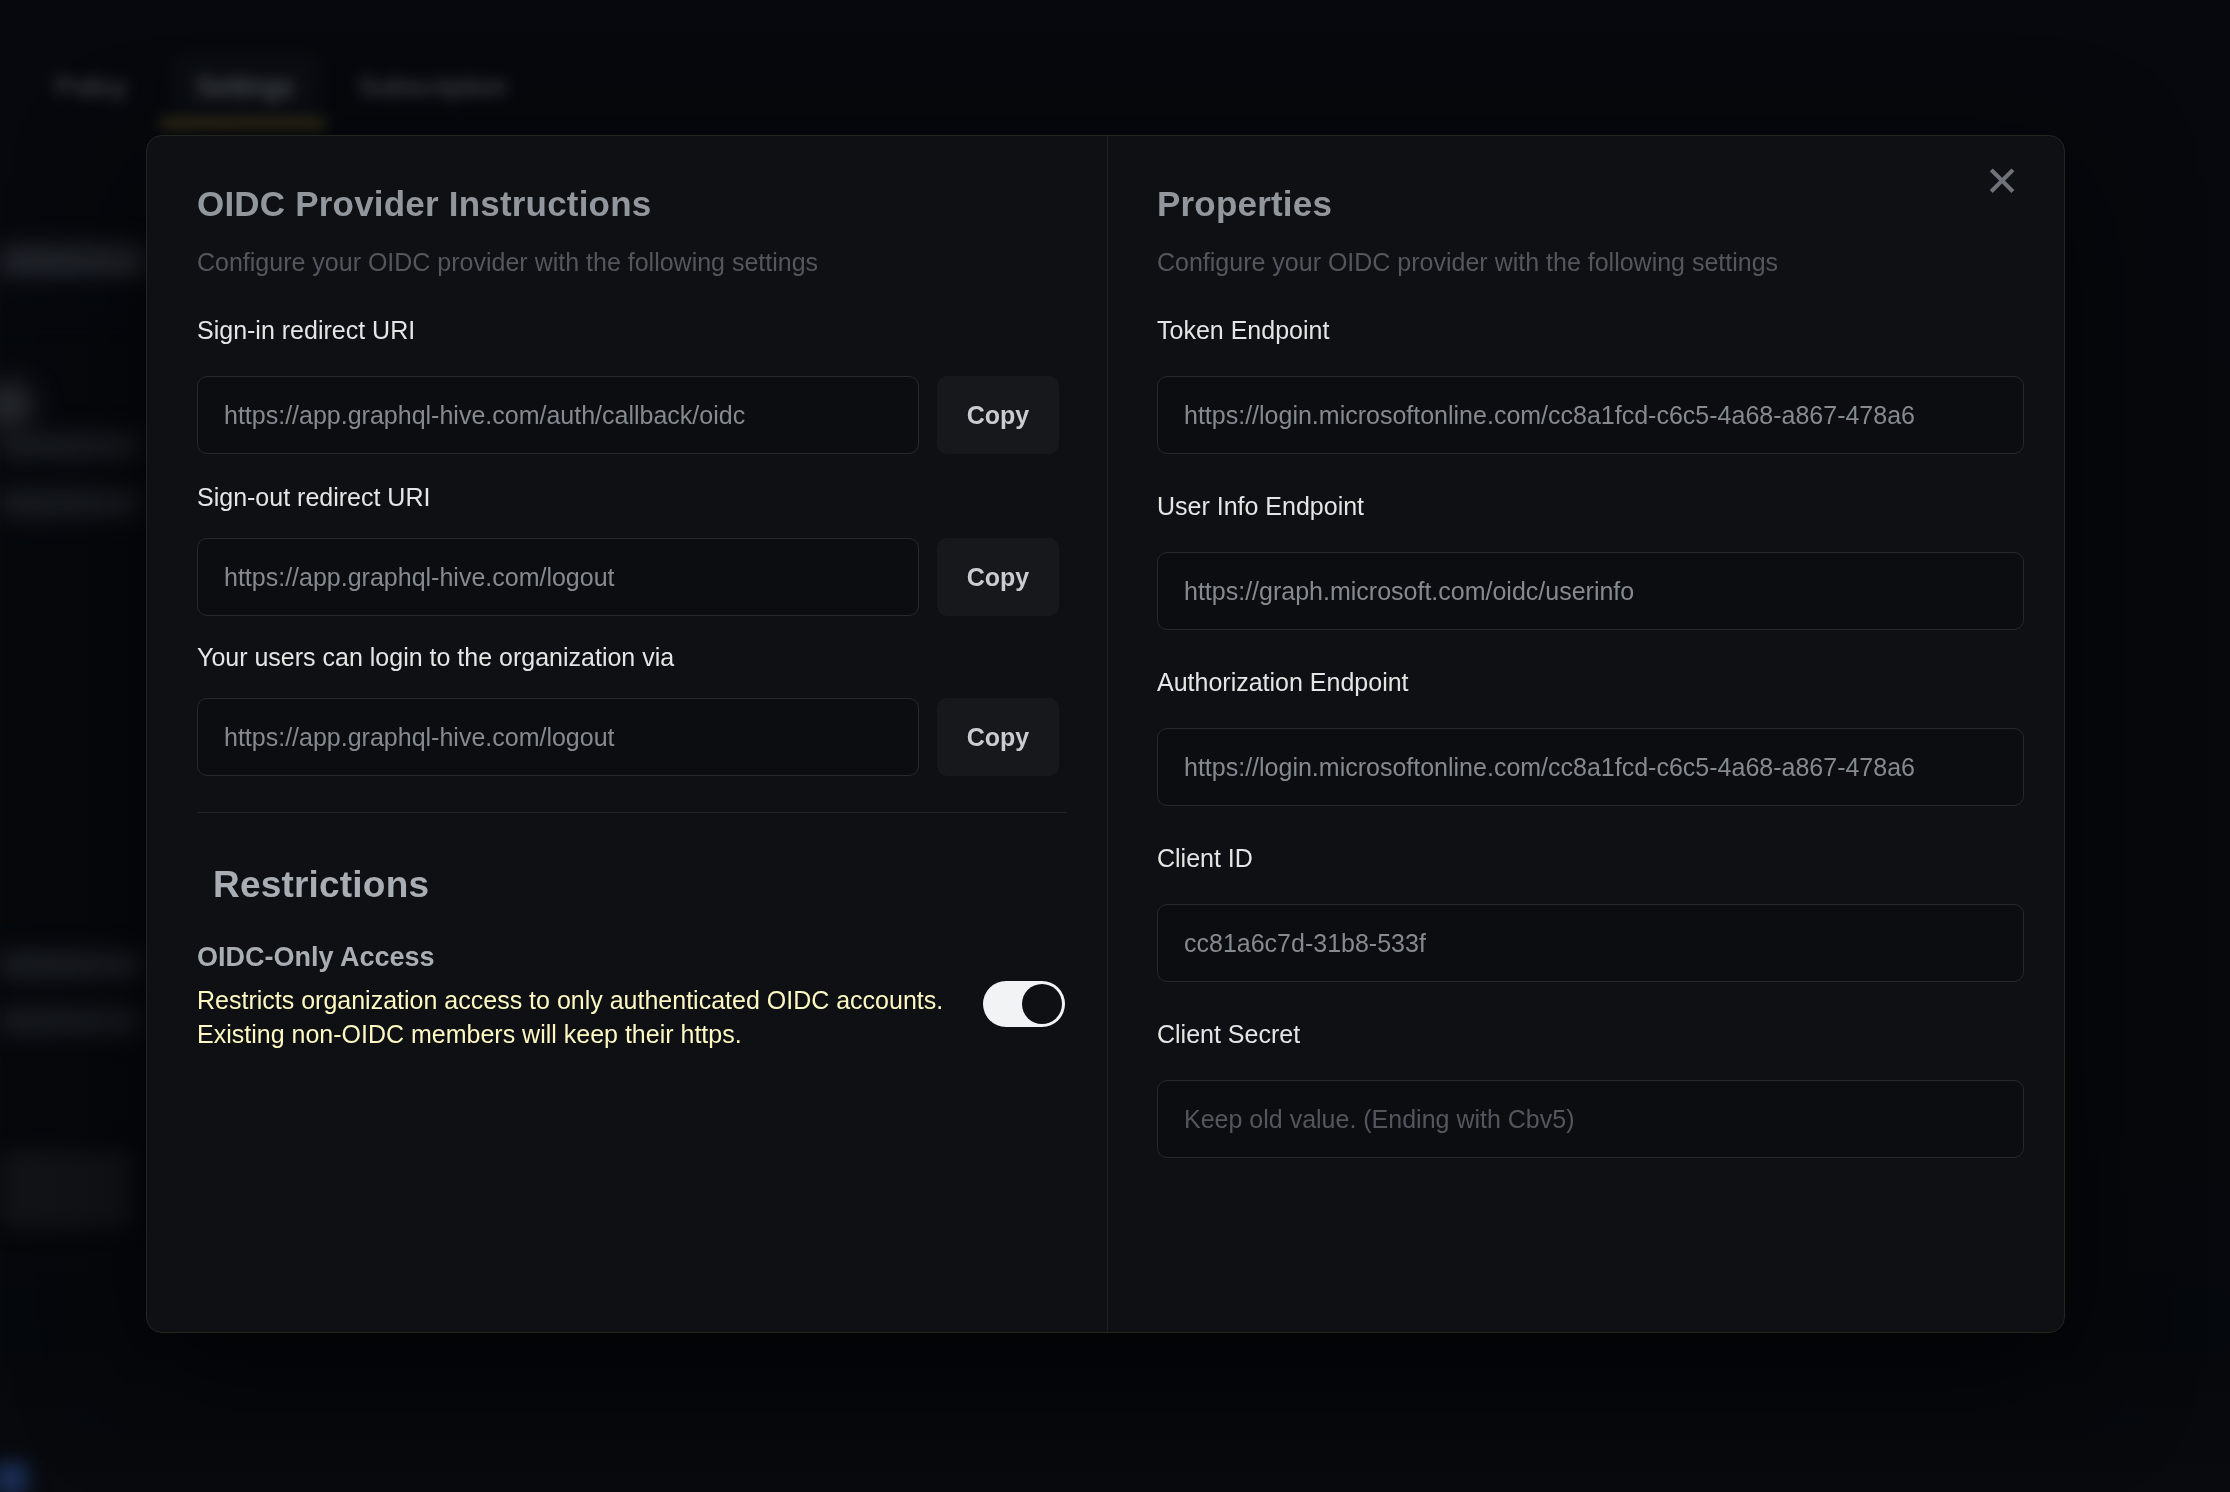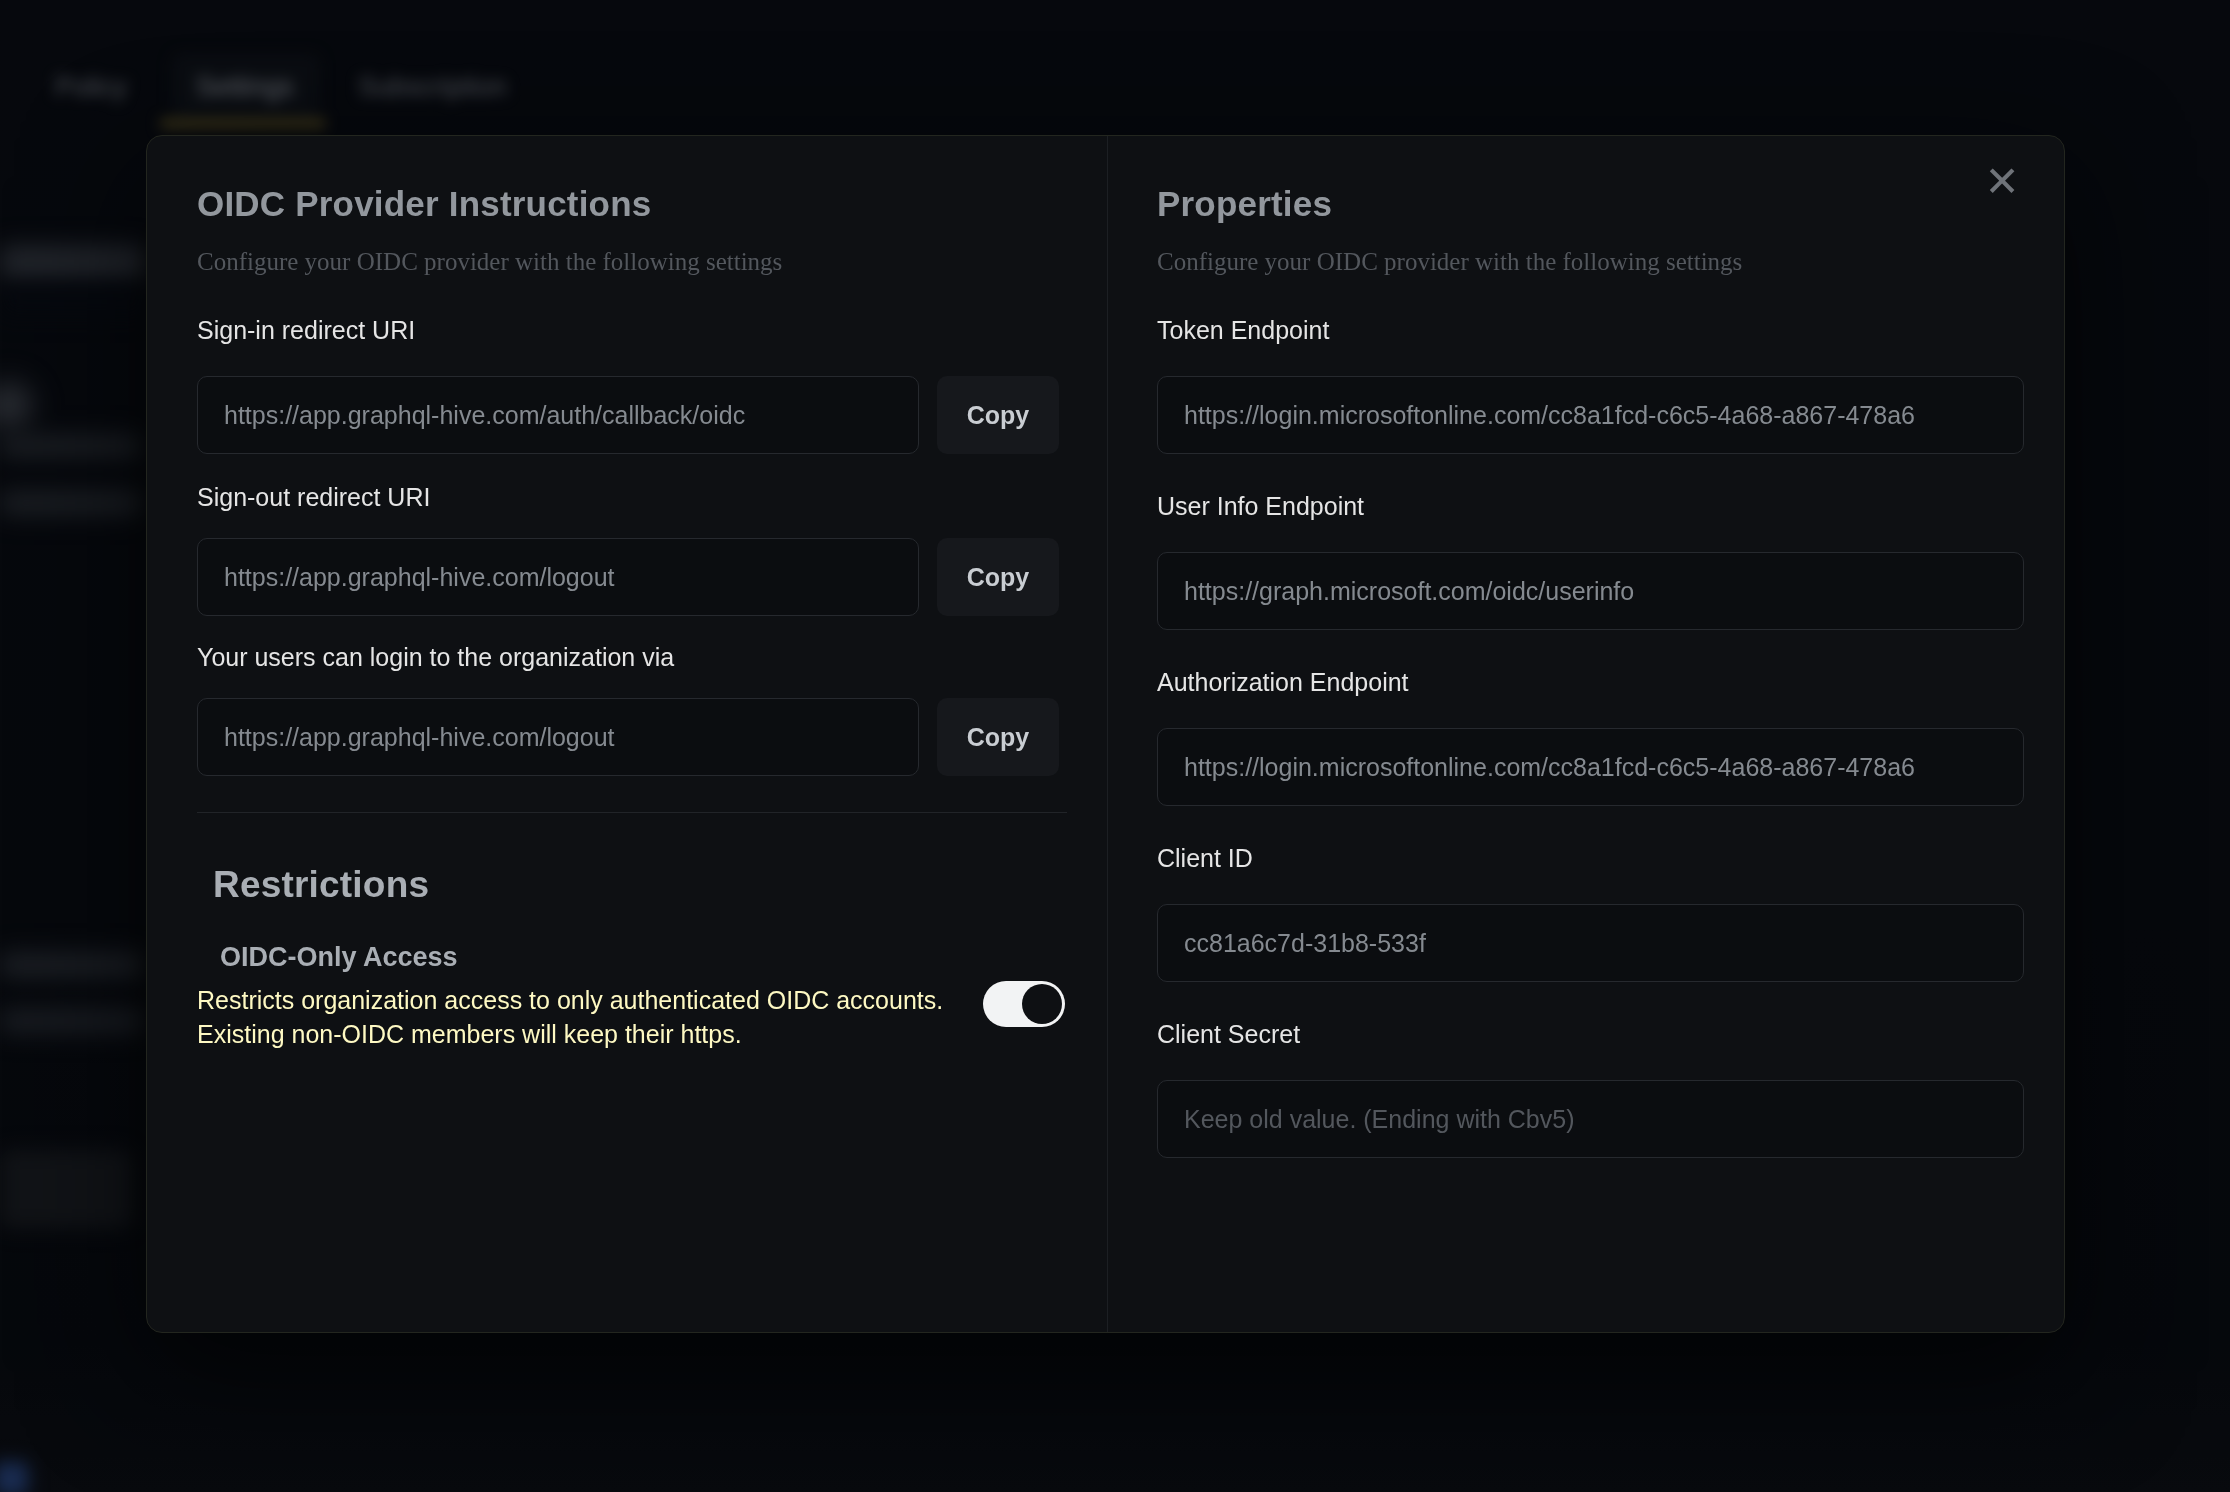--- a/index.html
+++ b/index.html
@@ -30,37 +30,37 @@
     display:flex;align-items:center;justify-content:center;
     color:#6f7379;font-size:42px;line-height:1;cursor:pointer;font-weight:300;
   }
   .col{position:absolute;top:0;bottom:0;}
   .col-left{left:0;width:960px;}
   .col-right{left:960px;width:957px;}
   h1.panel-title{
     position:absolute;margin:0;left:50px;top:48px;
     font-size:35px;font-weight:600;color:#92979d;letter-spacing:.2px;
   }
-  .panel-subtitle{position:absolute;left:50px;top:112px;font-size:25px;color:#53575d;font-family:Liberation Serif, serif;}
+  .panel-subtitle{position:absolute;left:50px;top:112px;font-size:25px;color:#53575d;}
   .field-label{position:absolute;font-size:25px;font-weight:500;color:#e5e5e5;}
   .text-input{
     position:absolute;box-sizing:border-box;height:78px;
     background:#0b0d10;border:1px solid #26292e;border-radius:10px;
     color:#858a90;font-size:25px;font-family:"Liberation Sans","DejaVu Sans",sans-serif;
     padding:0 26px;outline:none;white-space:nowrap;overflow:hidden;
   }
   .text-input::placeholder{color:#53575d;opacity:1;}
   .copy-btn{
     position:absolute;width:122px;height:78px;border:none;border-radius:10px;
     background:#16181c;color:#c9cdd2;font-size:25px;font-weight:600;
     font-family:"Liberation Sans","DejaVu Sans",sans-serif;cursor:pointer;
   }
   .hr{position:absolute;left:50px;width:870px;height:1px;background:#212428;}
   .restrictions-heading{position:absolute;left:50px;top:712px;margin:16px;font-size:37px;font-weight:700;color:#a9aeb4;letter-spacing:.2px;}
-  .toggle-title{position:absolute;left:50px;top:806px;font-size:27px;font-weight:600;color:#a9aeb4;margin-left:23px;}
+  .toggle-title{position:absolute;left:50px;top:806px;font-size:27px;font-weight:600;color:#a9aeb4;}
   .toggle-desc{position:absolute;left:50px;font-size:25px;color:#fef9c3;}
   .toggle{
     position:absolute;left:836px;top:845px;width:82px;height:46px;border-radius:23px;
     background:#f2f3f4;cursor:pointer;
   }
   .toggle .knob{
     position:absolute;right:3px;top:3px;width:40px;height:40px;border-radius:50%;
     background:#0e1013;
   }
 </style>

